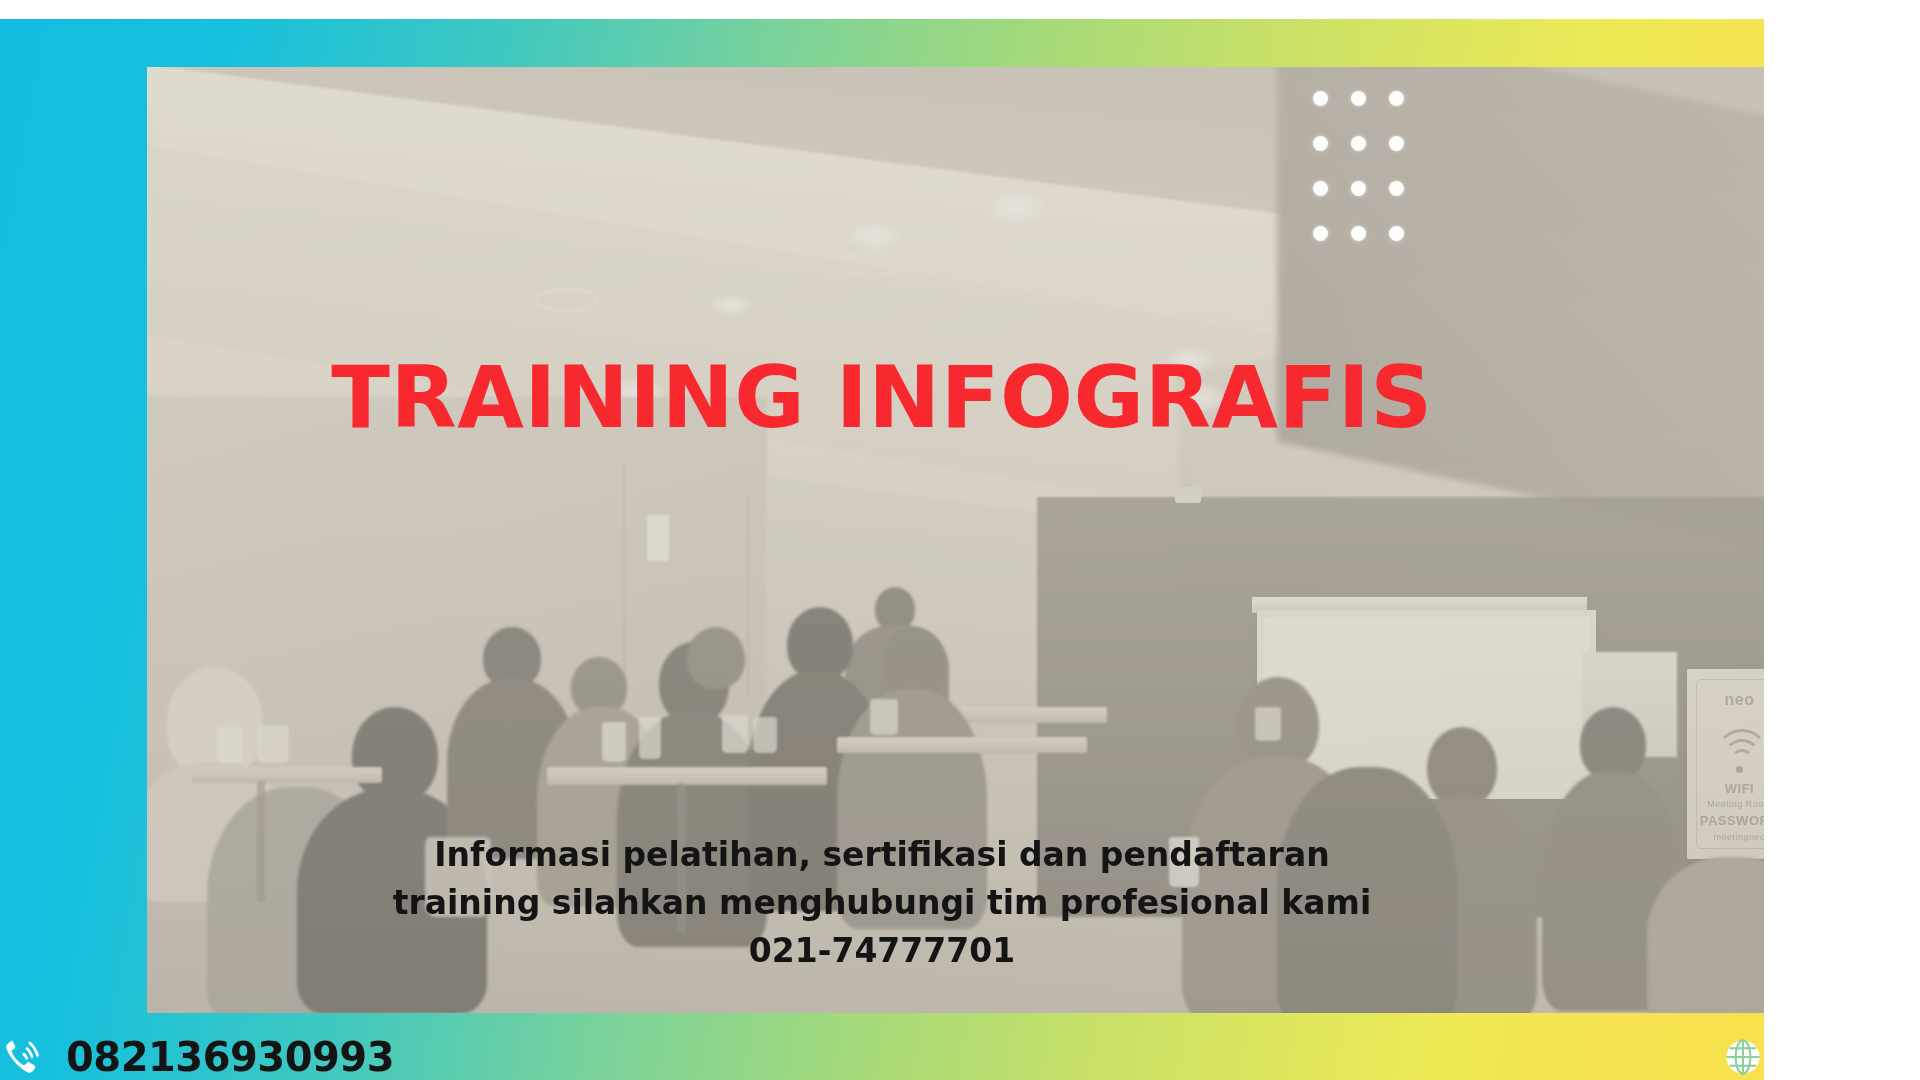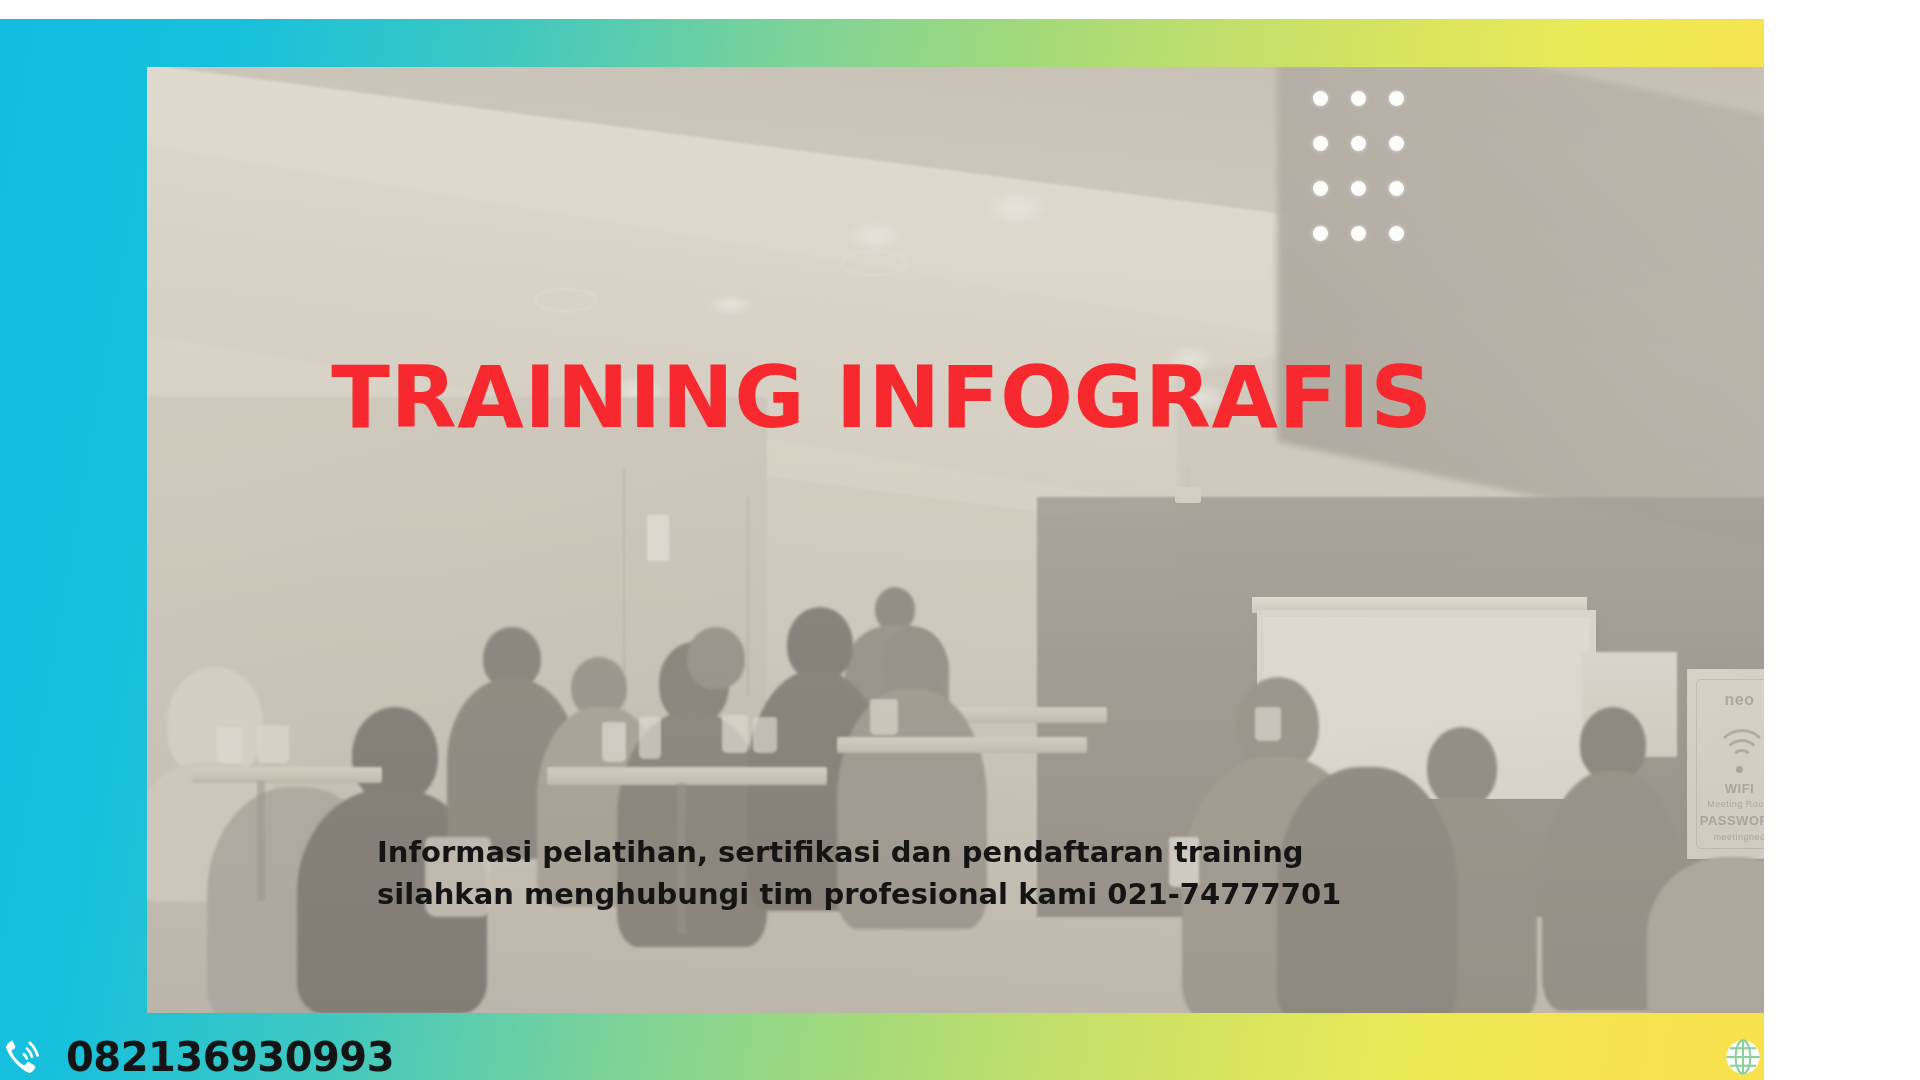--- a/index.html
+++ b/index.html
@@ -293,22 +293,23 @@
     line-height: 1;
   }
 
   
   #subtitle {
     position: absolute;
     left: 50%;
     transform: translateX(-50%);
     top: 812px;
     width: 1010px;
+    text-align: center;
     z-index: 8;
-    font-size: 29px;
+    font-size: 33px;
     font-weight: bold;
     color: #141414;
     line-height: 1.45;
     font-family: "DejaVu Sans", sans-serif;
   }
 
   
   #footer {
     position: absolute;
     left: 0; right: 0;

